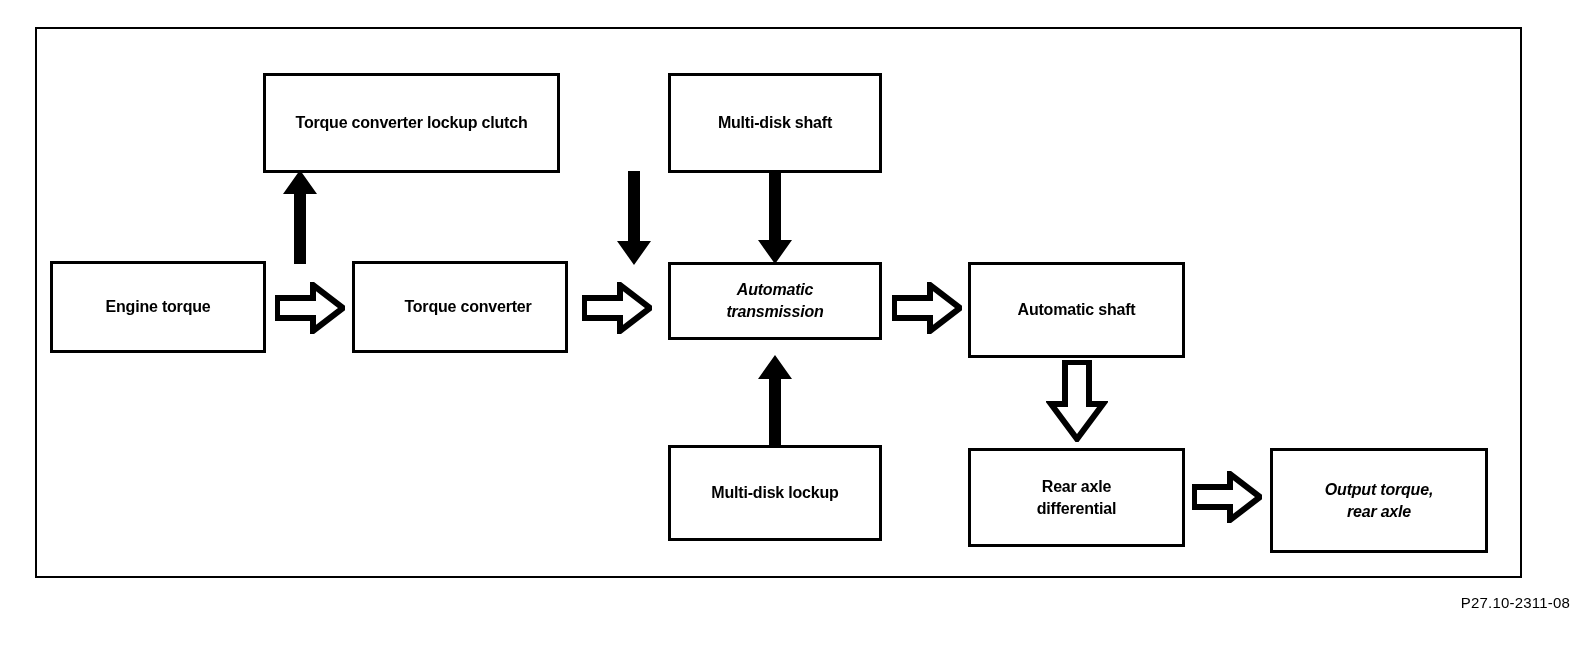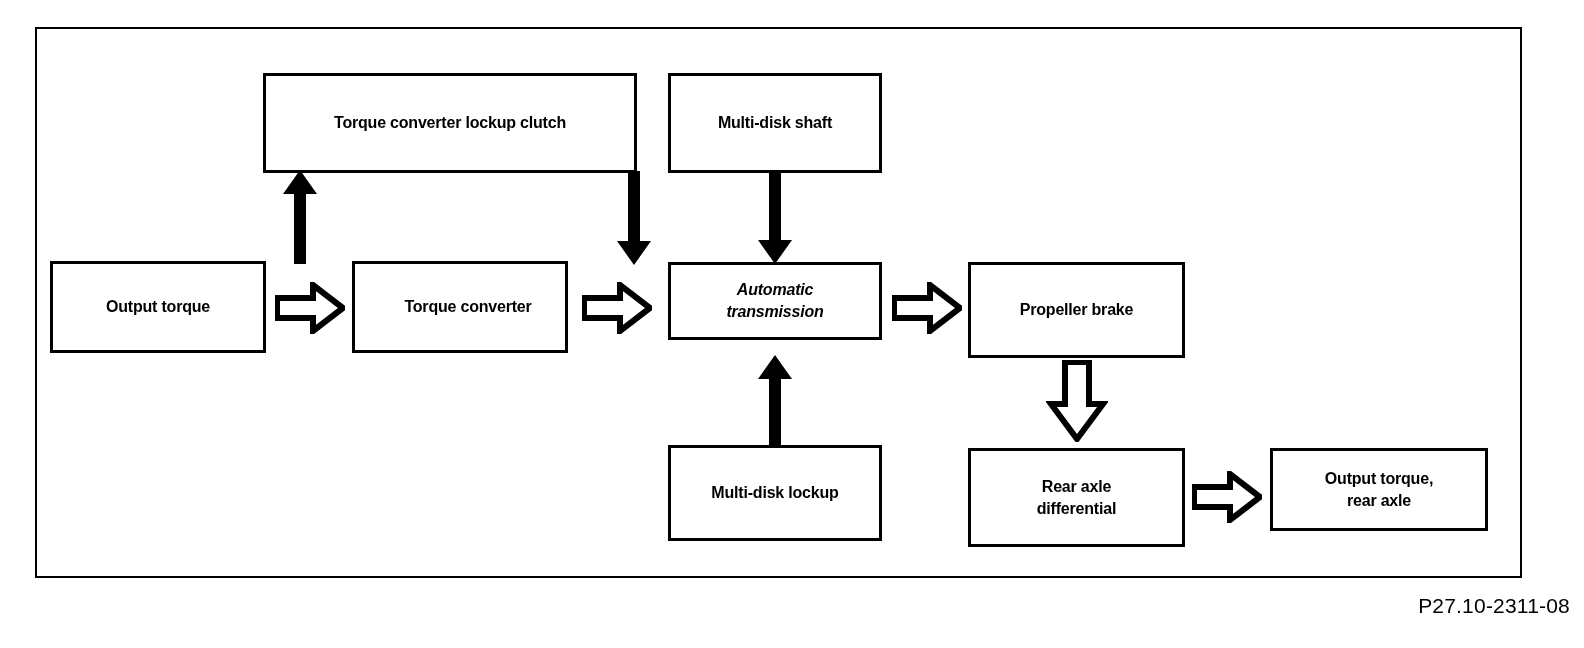--- a/index.html
+++ b/index.html
@@ -57,68 +57,68 @@
   }
   .block-arrow svg {
     display: block;
   }
   
   #caption {
     position: absolute;
     right: 14px;
     top: 594px;
     font-family: "Liberation Sans", sans-serif;
-    font-size: 21px;
+    font-size: 15px;
     font-weight: normal;
     color: #000000;
     letter-spacing: 0.2px;
   }
 </style>
 </head>
 <body>
 
 <div id="canvas">
 
   <div id="diagram-frame">
 
-    <div class="node" style="left:226px; top:44px; width:374px; height:100px;">
+    <div class="node" style="left:226px; top:44px; width:297px; height:100px;">
       <span class="node-label">Torque converter lockup clutch</span>
     </div>
 
     <div class="node" style="left:631px; top:44px; width:214px; height:100px;">
       <span class="node-label">Multi-disk shaft</span>
     </div>
 
     <div class="node" style="left:13px; top:232px; width:216px; height:92px;">
-      <span class="node-label">Output torque</span>
+      <span class="node-label">Engine torque</span>
     </div>
 
     <div class="node" style="left:315px; top:232px; width:216px; height:92px;padding-left:16px;">
       <span class="node-label">Torque converter</span>
     </div>
 
     <div class="node" style="left:631px; top:233px; width:214px; height:78px;font-style:italic;">
       <span class="node-label">Automatic
 transmission</span>
     </div>
 
     <div class="node" style="left:931px; top:233px; width:217px; height:96px;">
-      <span class="node-label">Propeller brake</span>
+      <span class="node-label">Automatic shaft</span>
     </div>
 
     <div class="node" style="left:631px; top:416px; width:214px; height:96px;">
       <span class="node-label">Multi-disk lockup</span>
     </div>
 
     <div class="node" style="left:931px; top:419px; width:217px; height:99px;">
       <span class="node-label">Rear axle
 differential</span>
     </div>
 
-    <div class="node" style="left:1233px; top:419px; width:218px; height:83px;">
+    <div class="node" style="left:1233px; top:419px; width:218px; height:105px;font-style:italic;">
       <span class="node-label">Output torque,
 rear axle</span>
     </div>
 
     <div class="block-arrow" style="left:238px; top:253px; width:70px; height:52px;">
       <svg width="70" height="52" viewBox="0 0 70 52" aria-hidden="true">
         <polygon points="2,16 38,16 38,3 68,26 38,49 38,36 2,36" fill="#ffffff" stroke="#000000" stroke-width="6" stroke-linejoin="miter"></polygon>
       </svg>
     </div>
 

